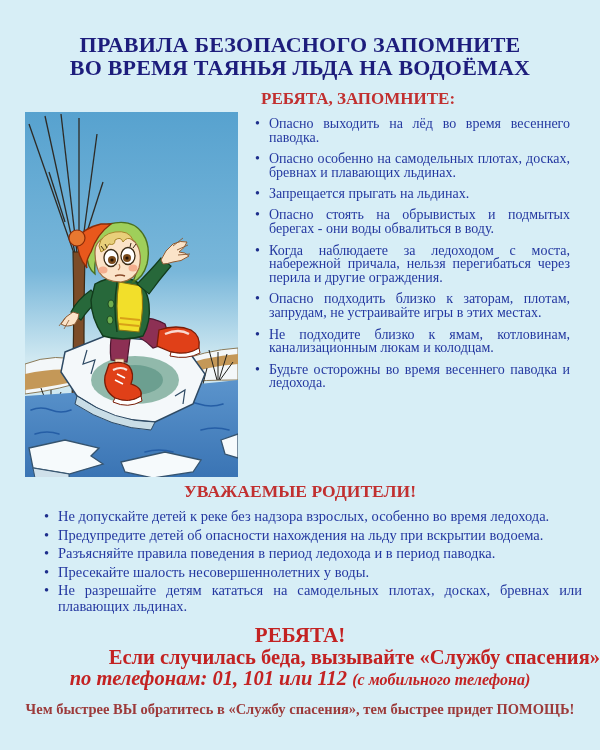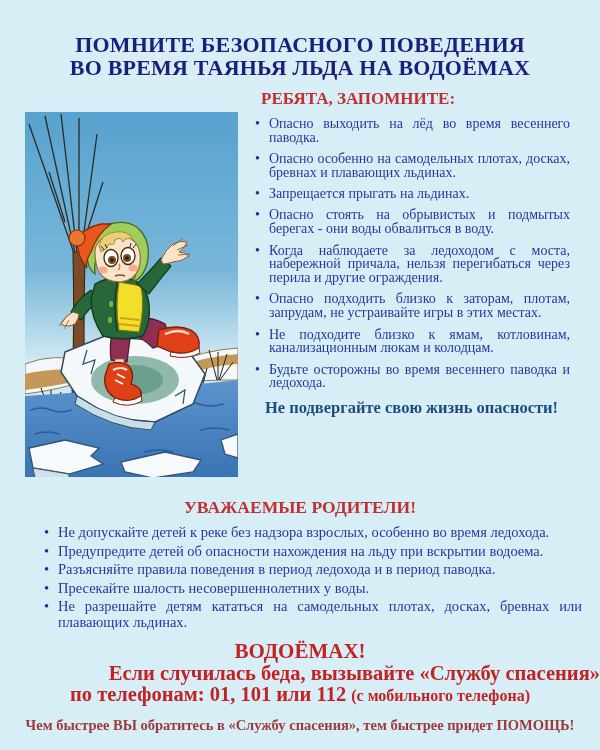--- a/index.html
+++ b/index.html
@@ -62,21 +62,20 @@
     font-weight:bold;
     font-size:16.5px;
     text-align:center;
     margin-top:5px;
   }
   .parents-heading{
     text-align:center;
     color:#c13030;
     font-weight:bold;
     font-size:17.5px;
-    margin-top:16px;
   }
   ul.parents-list{
     margin:7px 18px 0 42px;
     font-size:14.5px;
     line-height:15.5px;
   }
   ul.parents-list li{margin-bottom:3px;position:relative;}
   .remember{
     text-align:center;
     color:#c32222;
@@ -89,35 +88,36 @@
   }
   .remember-line1{
     font-size:20.5px;
     line-height:21px;
     margin-top:1px;
     text-align:right;
   }
   .remember-line2{
     font-size:20.5px;
     line-height:21px;
+    font-style:italic;
   }
   .remember-note{font-size:16px;}
   .footer-line{
     color:#9c3a3a;
     font-weight:bold;
     font-size:14.5px;
     text-align:center;
     margin-top:11px;
   }
 </style>
 </head>
 <body>
 
 <div class="title-block">
-  <div>ПОМНИТЕ БЕЗОПАСНОГО ПОВЕДЕНИЯ</div>
+  <div>ПРАВИЛА БЕЗОПАСНОГО ЗАПОМНИТЕ</div>
   <div>ВО ВРЕМЯ ТАЯНЬЯ ЛЬДА НА ВОДОЁМАХ</div>
 </div>
 
 <div class="content-row">
 
   <div class="illustration">
     <svg width="213" height="365" viewBox="0 0 213 365" xmlns="http://www.w3.org/2000/svg">
       <defs>
         <linearGradient id="sky" x1="0" y1="0" x2="0" y2="1">
           <stop offset="0" stop-color="#57a2cf"></stop>
@@ -265,34 +265,33 @@
 
     <li>Опасно выходить на лёд во время весеннего паводка.</li>
         <li>Опасно особенно на самодельных плотах, досках, бревнах и плавающих льдинах.</li>
         <li>Запрещается прыгать на льдинах.</li>
         <li>Опасно стоять на обрывистых и подмытых берегах - они воды обвалиться в воду.</li>
         <li>Когда наблюдаете за ледоходом с моста, набережной причала, нельзя перегибаться через перила и другие ограждения.</li>
         <li>Опасно подходить близко к заторам, плотам, запрудам, не устраивайте игры в этих местах.</li>
         <li>Не подходите близко к ямам, котловинам, канализационным люкам и колодцам.</li>
         <li>Будьте осторожны во время весеннего паводка и ледохода.</li>
       </ul>
-    <div class="no-risk">Не подвергайте свою жизнь опасности!</div>
   </div>
 
 </div>
 
 <div class="parents-heading">УВАЖАЕМЫЕ РОДИТЕЛИ!</div>
 <ul class="poster-list parents-list">
 
 <li>Не допускайте детей к реке без надзора взрослых, особенно во время ледохода.</li>
     <li>Предупредите детей об опасности нахождения на льду при вскрытии водоема.</li>
     <li>Разъясняйте правила поведения в период ледохода и в период паводка.</li>
     <li>Пресекайте шалость несовершеннолетних у воды.</li>
     <li>Не разрешайте детям кататься на самодельных плотах, досках, бревнах или плавающих льдинах.</li>
   </ul>
 
 <div class="remember">
-  <div class="remember-heading">ВОДОЁМАХ!</div>
+  <div class="remember-heading">РЕБЯТА!</div>
   <div class="remember-line1">Если случилась беда, вызывайте «Службу спасения»</div>
   <div class="remember-line2"><span>по телефонам: 01, 101 или 112 </span><span class="remember-note">(с мобильного телефона)</span></div>
 </div>
 
 <div class="footer-line">Чем быстрее ВЫ обратитесь в «Службу спасения», тем быстрее придет ПОМОЩЬ!</div>
 
 </body></html>

